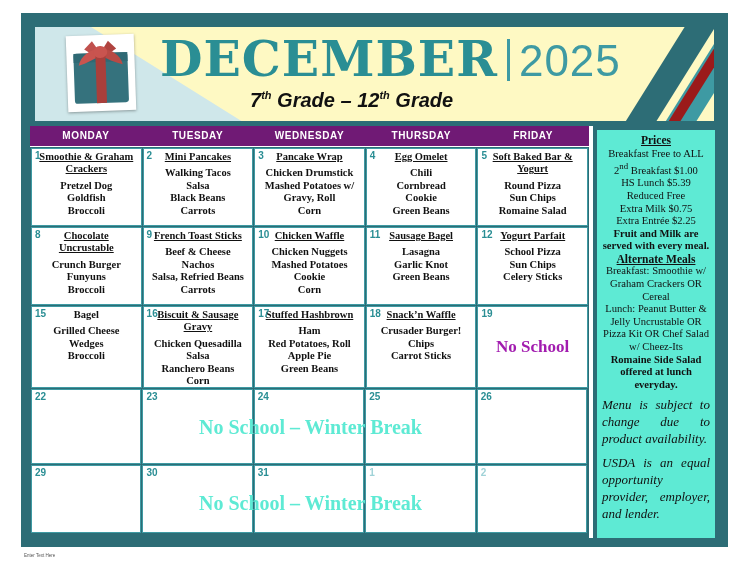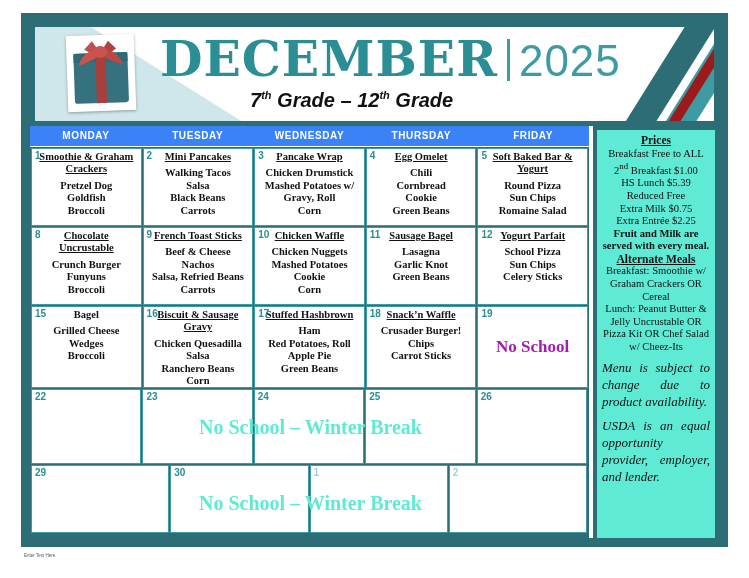--- a/index.html
+++ b/index.html
@@ -21,21 +21,21 @@
     box-sizing:border-box;
   }
   
   .banner{
     position:absolute;left:30px;top:22px;width:689px;height:104px;
     background:#2d6d76;
     overflow:hidden;
   }
   .banner-inner{
     position:absolute;left:5px;top:5px;width:679px;height:94px;
-    background:#ffffff;
+    background:#fef9c3;
     overflow:hidden;
   }
   .diag-light{
     position:absolute;left:-40px;top:-60px;width:330px;height:260px;
     background:#cfe7ea;
     transform:rotate(32deg);
     transform-origin:top left;
   }
   .diag-r1{
     position:absolute;right:-20px;top:-30px;width:26px;height:230px;
@@ -78,21 +78,21 @@
   }
   .grade-line{
     position:absolute;left:215px;top:62px;
     font-family:"Liberation Sans", sans-serif;
     font-style:italic;font-weight:bold;font-size:20px;color:#111;
   }
   .grade-line sup{font-size:11px;}
   
   .dayhead{
     position:absolute;left:30px;top:126px;width:559px;height:20px;
-    display:flex;background:#3b82f6;
+    display:flex;background:#701a75;
   }
   .dayhead div{
     flex:1;text-align:center;color:#ffffff;
     font-family:"Liberation Sans", sans-serif;
     font-weight:bold;font-size:10px;letter-spacing:.6px;
     line-height:20px;
   }
   
   .grid{
     position:absolute;left:30px;top:147px;width:559px;height:395px;
@@ -377,20 +377,23 @@
         <div class="breaklabel">No School – Winter Break</div>
       </div>
       <div class="wk w5">
         <div class="cell">
           <span class="daynum">29</span>
         </div>
         <div class="cell">
           <span class="daynum">30</span>
         </div>
         <div class="cell">
+          <span class="daynum">31</span>
+        </div>
+        <div class="cell">
           <span class="daynum faded">1</span>
         </div>
         <div class="cell">
           <span class="daynum faded">2</span>
         </div>
         <div class="breaklabel">No School – Winter Break</div>
       </div>
     </div>
 
   <div class="sidebar">
@@ -402,20 +405,21 @@
       <span class="sb-line">Reduced Free</span>
       <span class="sb-line">Extra Milk $0.75</span>
       <span class="sb-line">Extra Entrée $2.25</span>
 
       <span class="sb-bold">Fruit and Milk are served with every meal.</span>
 
       <span class="sb-bold" style="text-decoration:underline;font-size:11.5px;">Alternate Meals</span>
       <span class="sb-line">Breakfast: Smoothie w/ Graham Crackers OR Cereal</span>
       <span class="sb-line">Lunch: Peanut Butter &amp; Jelly Uncrustable OR Pizza Kit OR Chef Salad w/ Cheez-Its</span>
 
+      <span class="sb-bold">Romaine Side Salad offered at lunch everyday.</span>
 
       <div class="sb-just">Menu is subject to change due to product availability.</div>
       <div class="sb-just last">USDA is an equal opportunity provider, employer, and lender.</div>
     </div>
   </div>
 
   <div class="footer-text">Enter Text Here</div>
 </div>
 
 </body></html>

